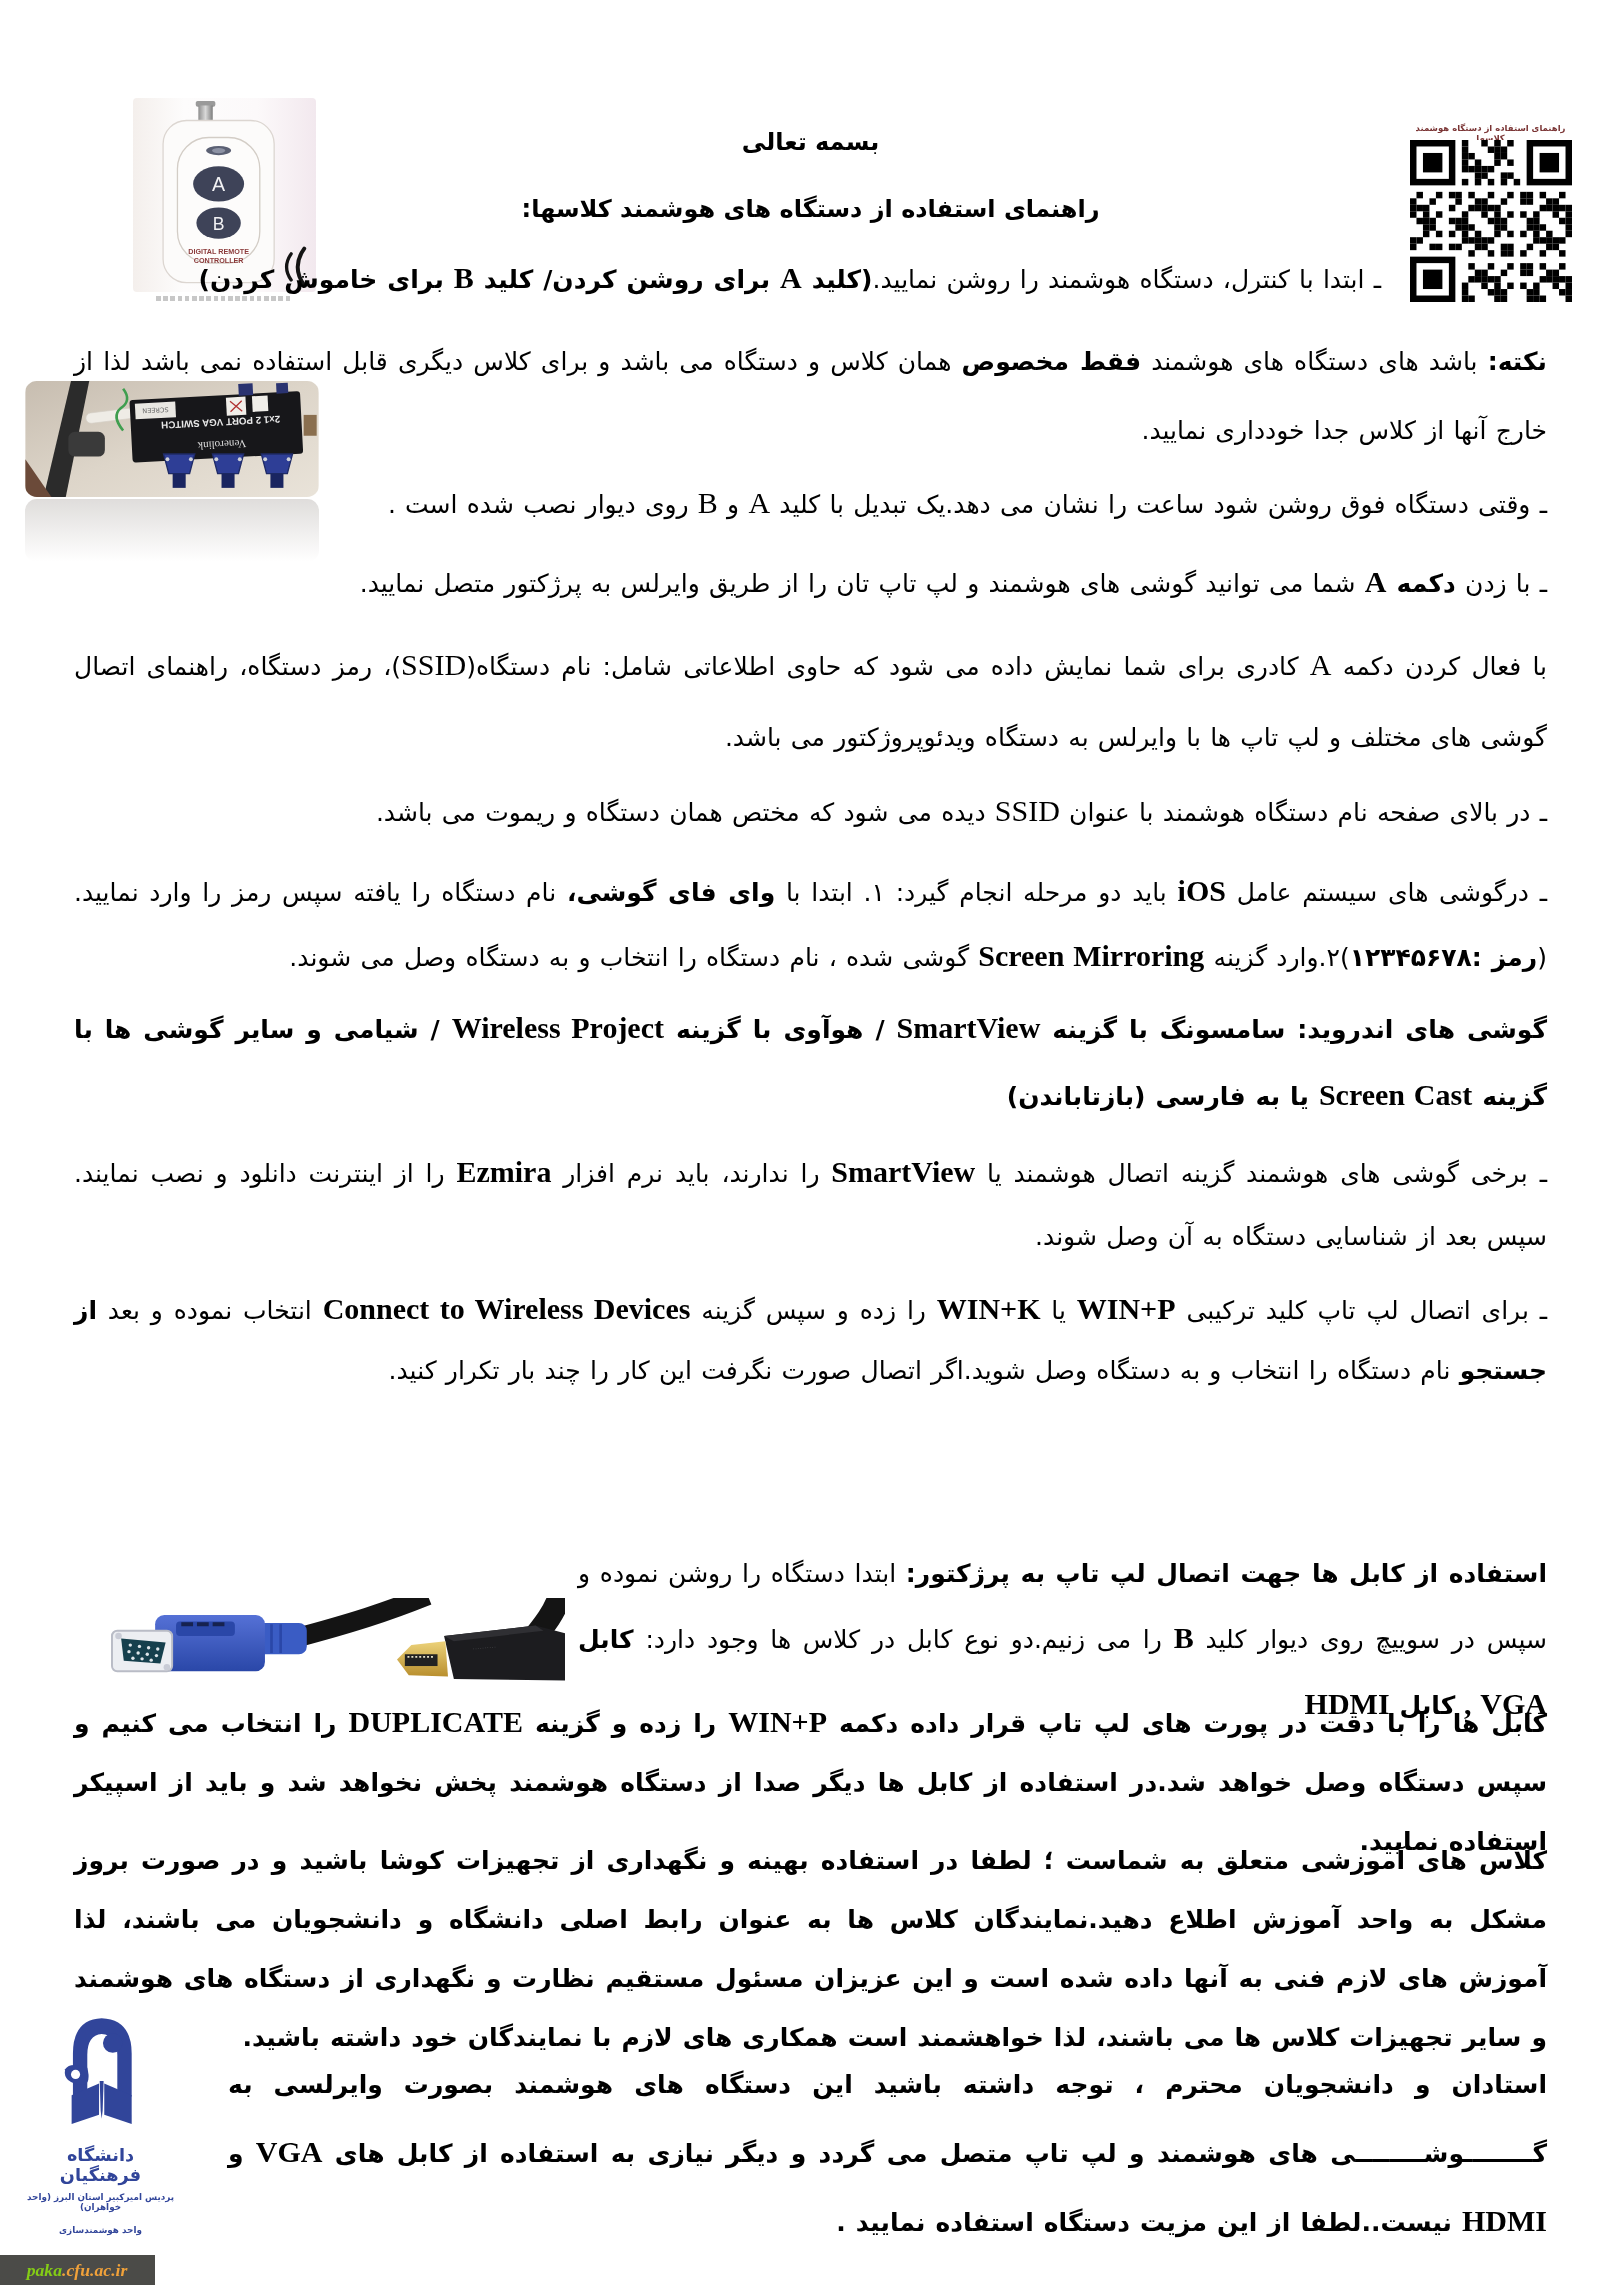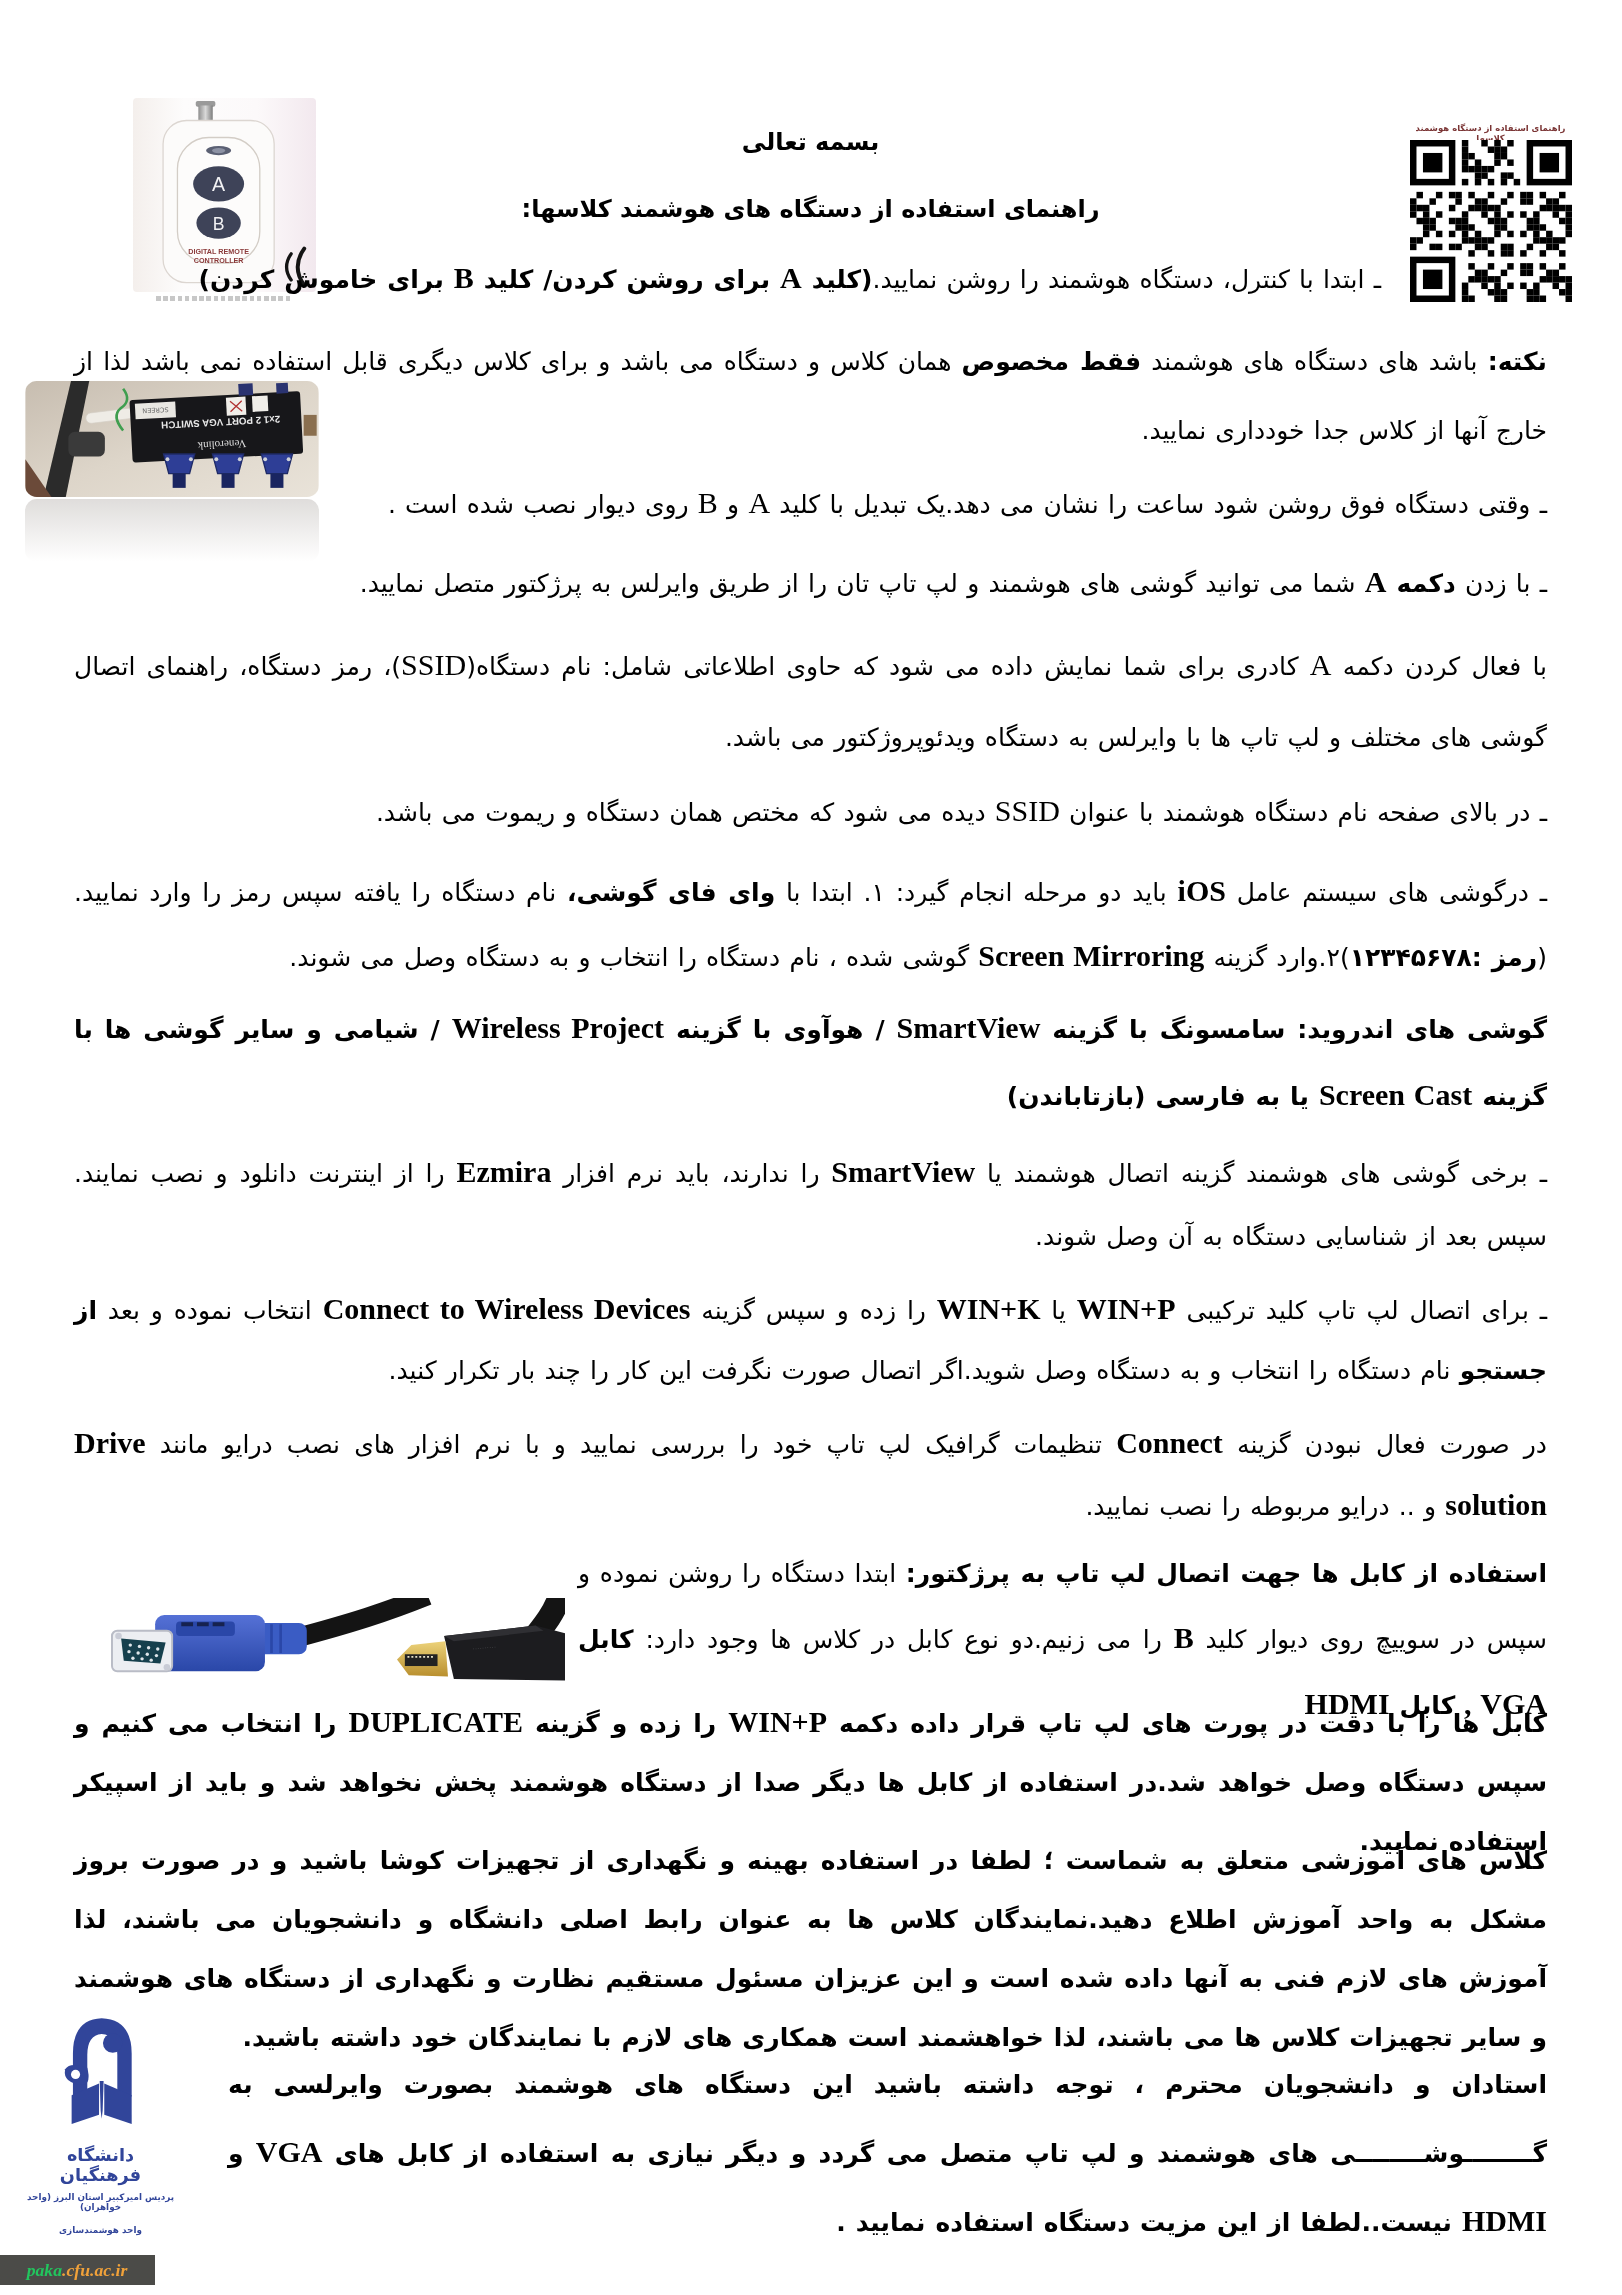--- a/index.html
+++ b/index.html
@@ -51,21 +51,21 @@
   .cables-photo{position:absolute;left:79px;top:1598px;width:487px;height:106px;}
   
   .logo{position:absolute;left:26px;top:2000px;width:151px;text-align:center;color:#31459a;}
   .logo .uni{font-size:17.7px;font-weight:bold;margin-top:19px;}
   .logo .campus{font-size:8.8px;font-weight:bold;margin-top:6.5px;}
   .logo .unit{font-size:8.8px;font-weight:bold;margin-top:13px;}
   
   .footer-mark{position:absolute;left:0;top:2255px;width:156px;height:30px;background:#4b4b48;
     display:flex;align-items:center;justify-content:center;direction:ltr;
     font-family:"Liberation Serif",serif;font-style:italic;font-weight:bold;font-size:17.7px;}
-  .footer-mark .w{color:#22c55e;}
+  .footer-mark .w{color:#84cc16;}
   .footer-mark .o{color:#f0a13a;}
 </style>
 </head>
 <body>
 
 <div class="page">
 
   <div id="bismillah" class="center-line">بسمه تعالی</div>
   <div id="doc-title" class="center-line">راهنمای استفاده از دستگاه های هوشمند کلاسها:</div>
 
@@ -358,21 +358,20 @@
   <div class="switch-reflection"></div>
 
   <div id="p03" class="para single"><span>ـ وقتی دستگاه فوق روشن شود ساعت را نشان می دهد.یک تبدیل با کلید </span><span class="rl">A</span><span> و </span><span class="rl">B</span><span> روی دیوار نصب شده است .</span></div>
   <div id="p04" class="para single"><span>ـ با زدن </span><span class="rb">دکمه </span><span class="rb rl">A</span><span> شما می توانید گوشی های هوشمند و لپ تاپ تان را از طریق وایرلس به پرژکتور متصل نمایید.</span></div>
   <div id="p05" class="para"><span>با فعال کردن دکمه </span><span class="rl">A</span><span> کادری برای شما نمایش داده می شود که حاوی اطلاعاتی شامل: نام دستگاه(</span><span class="rl">SSID</span><span>)، رمز دستگاه، راهنمای اتصال گوشی های مختلف و لپ تاپ ها با وایرلس به دستگاه ویدئوپروژکتور می باشد.</span></div>
   <div id="p06" class="para single"><span>ـ در بالای صفحه نام دستگاه هوشمند با عنوان </span><span class="rl">SSID</span><span> دیده می شود که مختص همان دستگاه و ریموت می باشد.</span></div>
   <div id="p07" class="para"><span>ـ درگوشی های سیستم عامل </span><span class="rb rl">iOS</span><span> باید دو مرحله انجام گیرد: ۱. ابتدا با </span><span class="rb">وای فای گوشی،</span><span> نام دستگاه را یافته سپس رمز را وارد نمایید.(</span><span class="rb">رمز :۱۲۳۴۵۶۷۸</span><span>)۲.وارد گزینه </span><span class="rb rl">Screen Mirroring</span><span>  گوشی شده ، نام دستگاه را انتخاب و به دستگاه وصل می شوند.</span></div>
   <div id="p09" class="para"><span>ـ برخی گوشی های هوشمند گزینه اتصال هوشمند یا </span><span class="rb rl">SmartView</span><span> را ندارند، باید نرم افزار </span><span class="rb rl">Ezmira</span><span> را از اینترنت دانلود و نصب نمایند. سپس بعد از شناسایی دستگاه به آن وصل شوند.</span></div>
   <div id="p08" class="para"><span class="rb">گوشی های اندروید:  سامسونگ با گزینه  </span><span class="rb rl">SmartView</span><span class="rb">   /   هوآوی با گزینه </span><span class="rb rl">Wireless Project</span><span class="rb">  /  شیامی و سایر گوشی ها با گزینه  </span><span class="rb rl">Screen Cast</span><span class="rb">  یا به فارسی (بازتاباندن)</span></div>
   <div id="p10" class="para"><span>ـ برای اتصال لپ تاپ کلید ترکیبی </span><span class="rb rl">WIN+P</span><span> یا </span><span class="rb rl">WIN+K</span><span> را زده و سپس گزینه </span><span class="rb rl">Connect to Wireless Devices</span><span> انتخاب نموده و بعد </span><span class="rb">از جستجو</span><span> نام دستگاه را انتخاب و به دستگاه وصل شوید.اگر اتصال صورت نگرفت این کار را چند بار تکرار کنید.</span></div>
-  <div id="p11" class="para"><span>در صورت فعال نبودن گزینه </span><span class="rb rl">Connect</span><span>  تنظیمات گرافیک لپ تاپ خود را بررسی نمایید و با نرم افزار های نصب درایو مانند  </span><span class="rb rl">Drive solution</span><span> و .. درایو مربوطه را نصب نمایید.</span></div>
   <div id="p12" class="para">
     <span class="cable-spacer"></span>
   <span class="rb">استفاده از کابل ها جهت اتصال لپ تاپ به پرژکتور:</span><span> ابتدا دستگاه را روشن نموده و سپس در سوییچ روی دیوار کلید </span><span class="rb rl">B</span><span> را می زنیم.دو نوع کابل در کلاس ها وجود دارد: </span><span class="rb">کابل  </span><span class="rb rl">VGA , </span><span class="rb">کابل </span><span class="rb rl">HDMI</span></div>
 
   <div class="cables-photo">
     <svg width="487" height="106" viewBox="0 0 745 162">
       <defs>
         <linearGradient id="vgab" x1="0" y1="0" x2="0" y2="1">
           <stop offset="0" stop-color="#5571d6"></stop>
             <stop offset="1" stop-color="#2a47a8"></stop>

